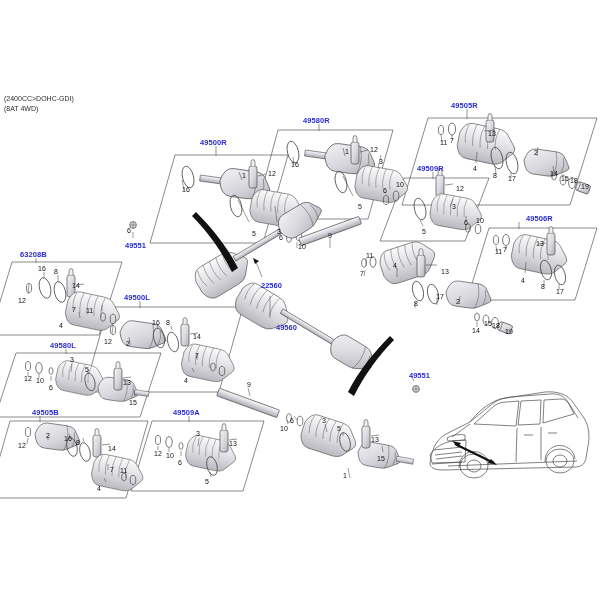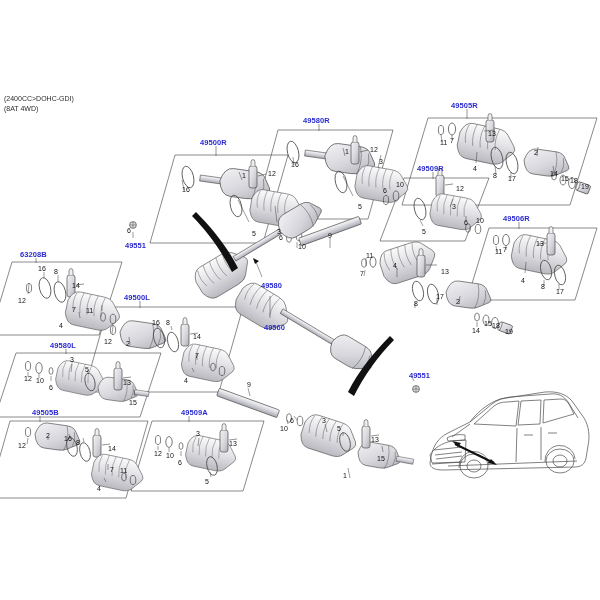--- a/index.html
+++ b/index.html
@@ -466,30 +466,30 @@
       <path d="M455,444 L494,463" stroke="#111" stroke-width="2" fill="none"></path>
       <path d="M452,441 l9,2 l-3,4 z" fill="#111"></path>
       <path d="M497,465 l-9,-2 l3,-4 z" fill="#111"></path>
     </g>
   </svg>
 
   <div class="grp-label" style="left:200px;top:138px">49500R</div>
   <div class="grp-label" style="left:303px;top:116px">49580R</div>
   <div class="grp-label" style="left:451px;top:101px">49505R</div>
   <div class="grp-label" style="left:417px;top:164px">49509R</div>
-  <div class="grp-label" style="left:503px;top:214px">49506R</div>
+  <div class="grp-label" style="left:526px;top:214px">49506R</div>
   <div class="grp-label" style="left:20px;top:250px">63208B</div>
   <div class="grp-label" style="left:124px;top:293px">49500L</div>
   <div class="grp-label" style="left:50px;top:341px">49580L</div>
   <div class="grp-label" style="left:32px;top:408px">49505B</div>
-  <div class="grp-label" style="left:181px;top:408px">49509A</div>
+  <div class="grp-label" style="left:173px;top:408px">49509A</div>
 
   <div class="shaft-label" style="left:125px;top:241px">49551</div>
-  <div class="shaft-label" style="left:261px;top:281px">49580</div>
-  <div class="shaft-label" style="left:264px;top:323px">49560</div>
+  <div class="shaft-label" style="left:261px;top:281px">22560</div>
+  <div class="shaft-label" style="left:276px;top:323px">49560</div>
   <div class="shaft-label" style="left:409px;top:371px">49551</div>
 
   <div id="callout-layer">
       <div class="callout" style="left: 182px; top: 186px;">16</div>
       <div class="callout" style="left: 242px; top: 172px;">1</div>
       <div class="callout" style="left: 268px; top: 170px;">12</div>
       <div class="callout" style="left: 252px; top: 230px;">5</div>
       <div class="callout" style="left: 277px; top: 228px;">3</div>
       <div class="callout" style="left: 279px; top: 234px;">6</div>
       <div class="callout" style="left: 291px; top: 161px;">16</div>

